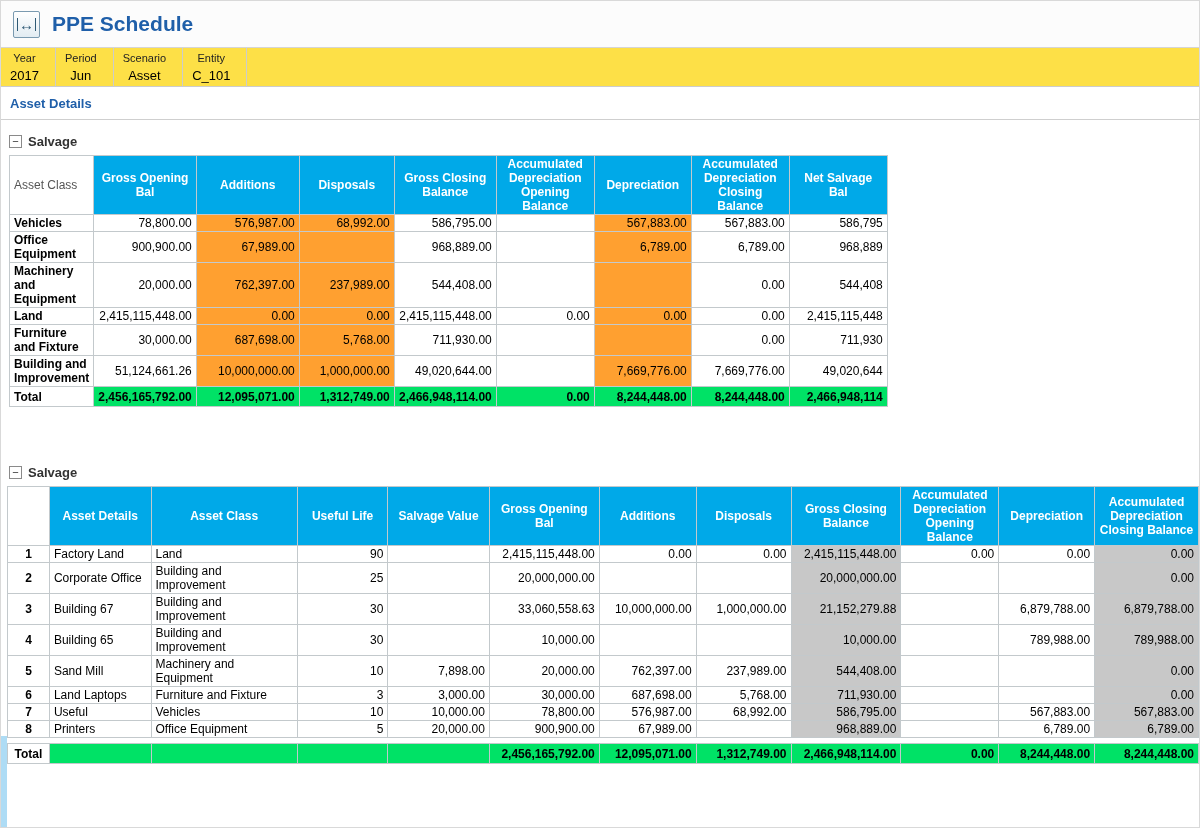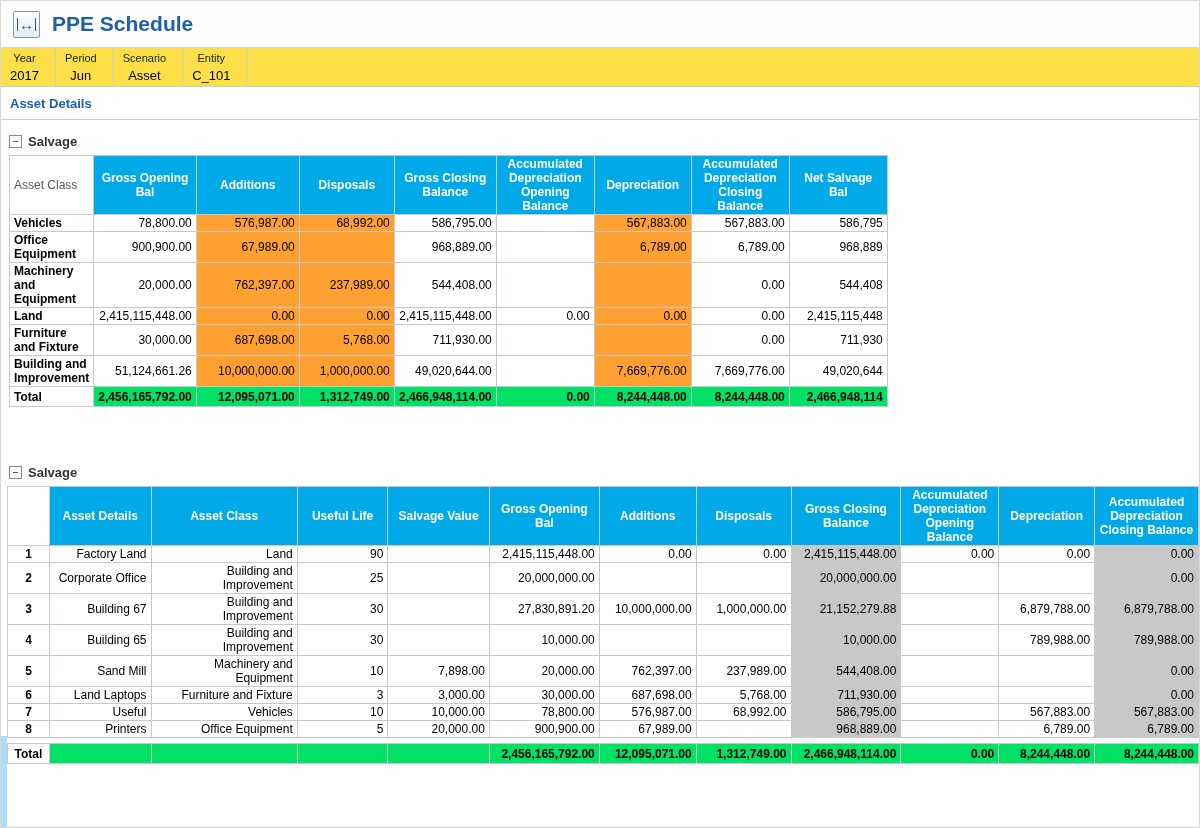--- a/index.html
+++ b/index.html
@@ -41,21 +41,21 @@
   
   table.grid{border-collapse:collapse;table-layout:fixed;background:#fff;}
   table.grid th,table.grid td{border:1px solid #c3c9cc;padding:1px 4px;overflow:hidden;line-height:14px;vertical-align:middle;}
   th.colhead{background:var(--header-cyan);color:#fff;font-weight:bold;text-align:center;vertical-align:middle;
     border:1px solid #9fdcf5;font-size:12px;line-height:13px;padding:2px 2px;height:54px;}
   th.corner{background:#fff;color:#555;font-weight:normal;text-align:left;vertical-align:bottom;padding:2px 4px;}
   th.rowlabel{background:#fff;font-weight:bold;text-align:left;vertical-align:middle;}
   th.rownum{background:#fff;font-weight:bold;text-align:center;vertical-align:middle;}
   td.cell{background:#fff;}
   td.num{text-align:right;}
-  td.txt{text-align:right;}
+  td.txt{text-align:left;}
   td.orange{background:var(--editable-orange);}
   td.gray{background:var(--readonly-gray);border-color:#b4b4b4;}
   tr.total-row td.total{background:var(--total-green);font-weight:bold;height:20px;}
   tr.total-row th{font-weight:bold;}
   tr.spacer td{border:none;background:#fff;height:6px;padding:0;}
   
   .left-strip{position:absolute;left:0;top:735px;width:6px;height:93px;background:#aedcf5;}
 </style>
 </head>
 <body>
@@ -271,21 +271,21 @@
               <td class="cell num"></td>
               <td class="cell num"></td>
               <td class="cell num gray">0.00</td>
             </tr>
             <tr>
               <th class="rownum">3</th>
               <td class="cell txt">Building 67</td>
               <td class="cell txt">Building and Improvement</td>
               <td class="cell num">30</td>
               <td class="cell num"></td>
-              <td class="cell num">27,830,891.20</td>
+              <td class="cell num">33,060,558.63</td>
               <td class="cell num">10,000,000.00</td>
               <td class="cell num">1,000,000.00</td>
               <td class="cell num gray">21,152,279.88</td>
               <td class="cell num"></td>
               <td class="cell num">6,879,788.00</td>
               <td class="cell num gray">6,879,788.00</td>
             </tr>
             <tr>
               <th class="rownum">4</th>
               <td class="cell txt">Building 65</td>

